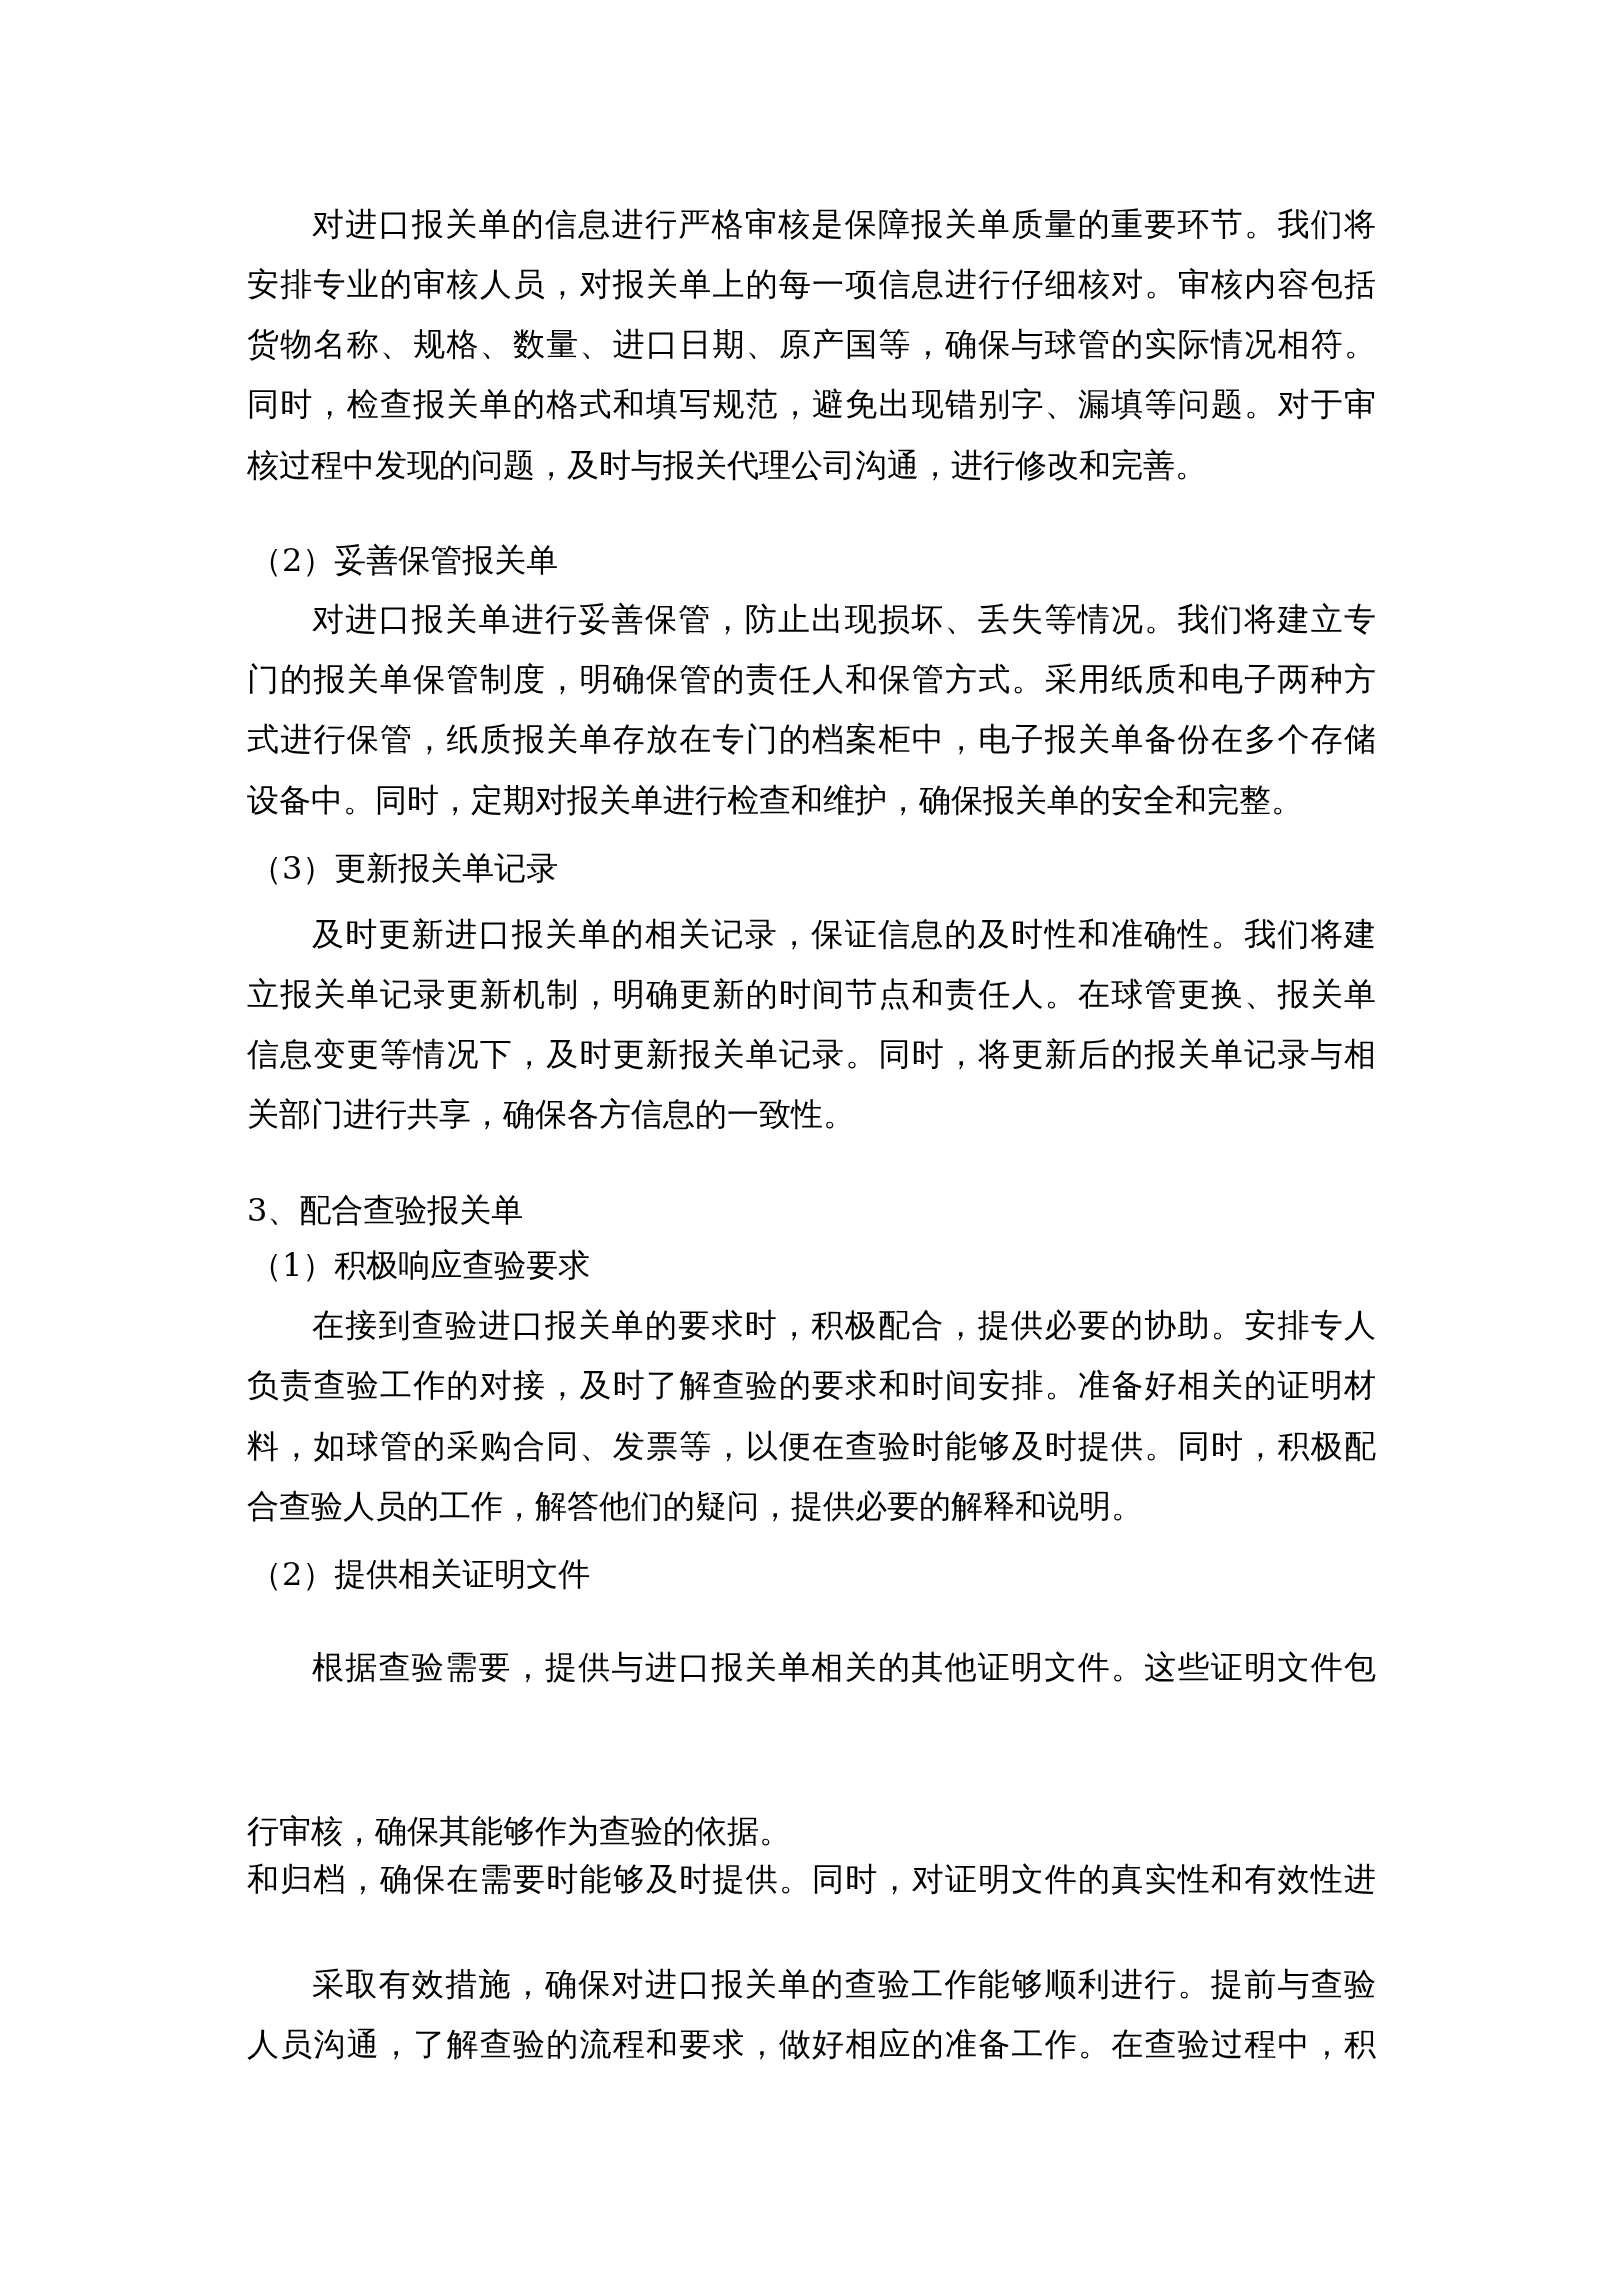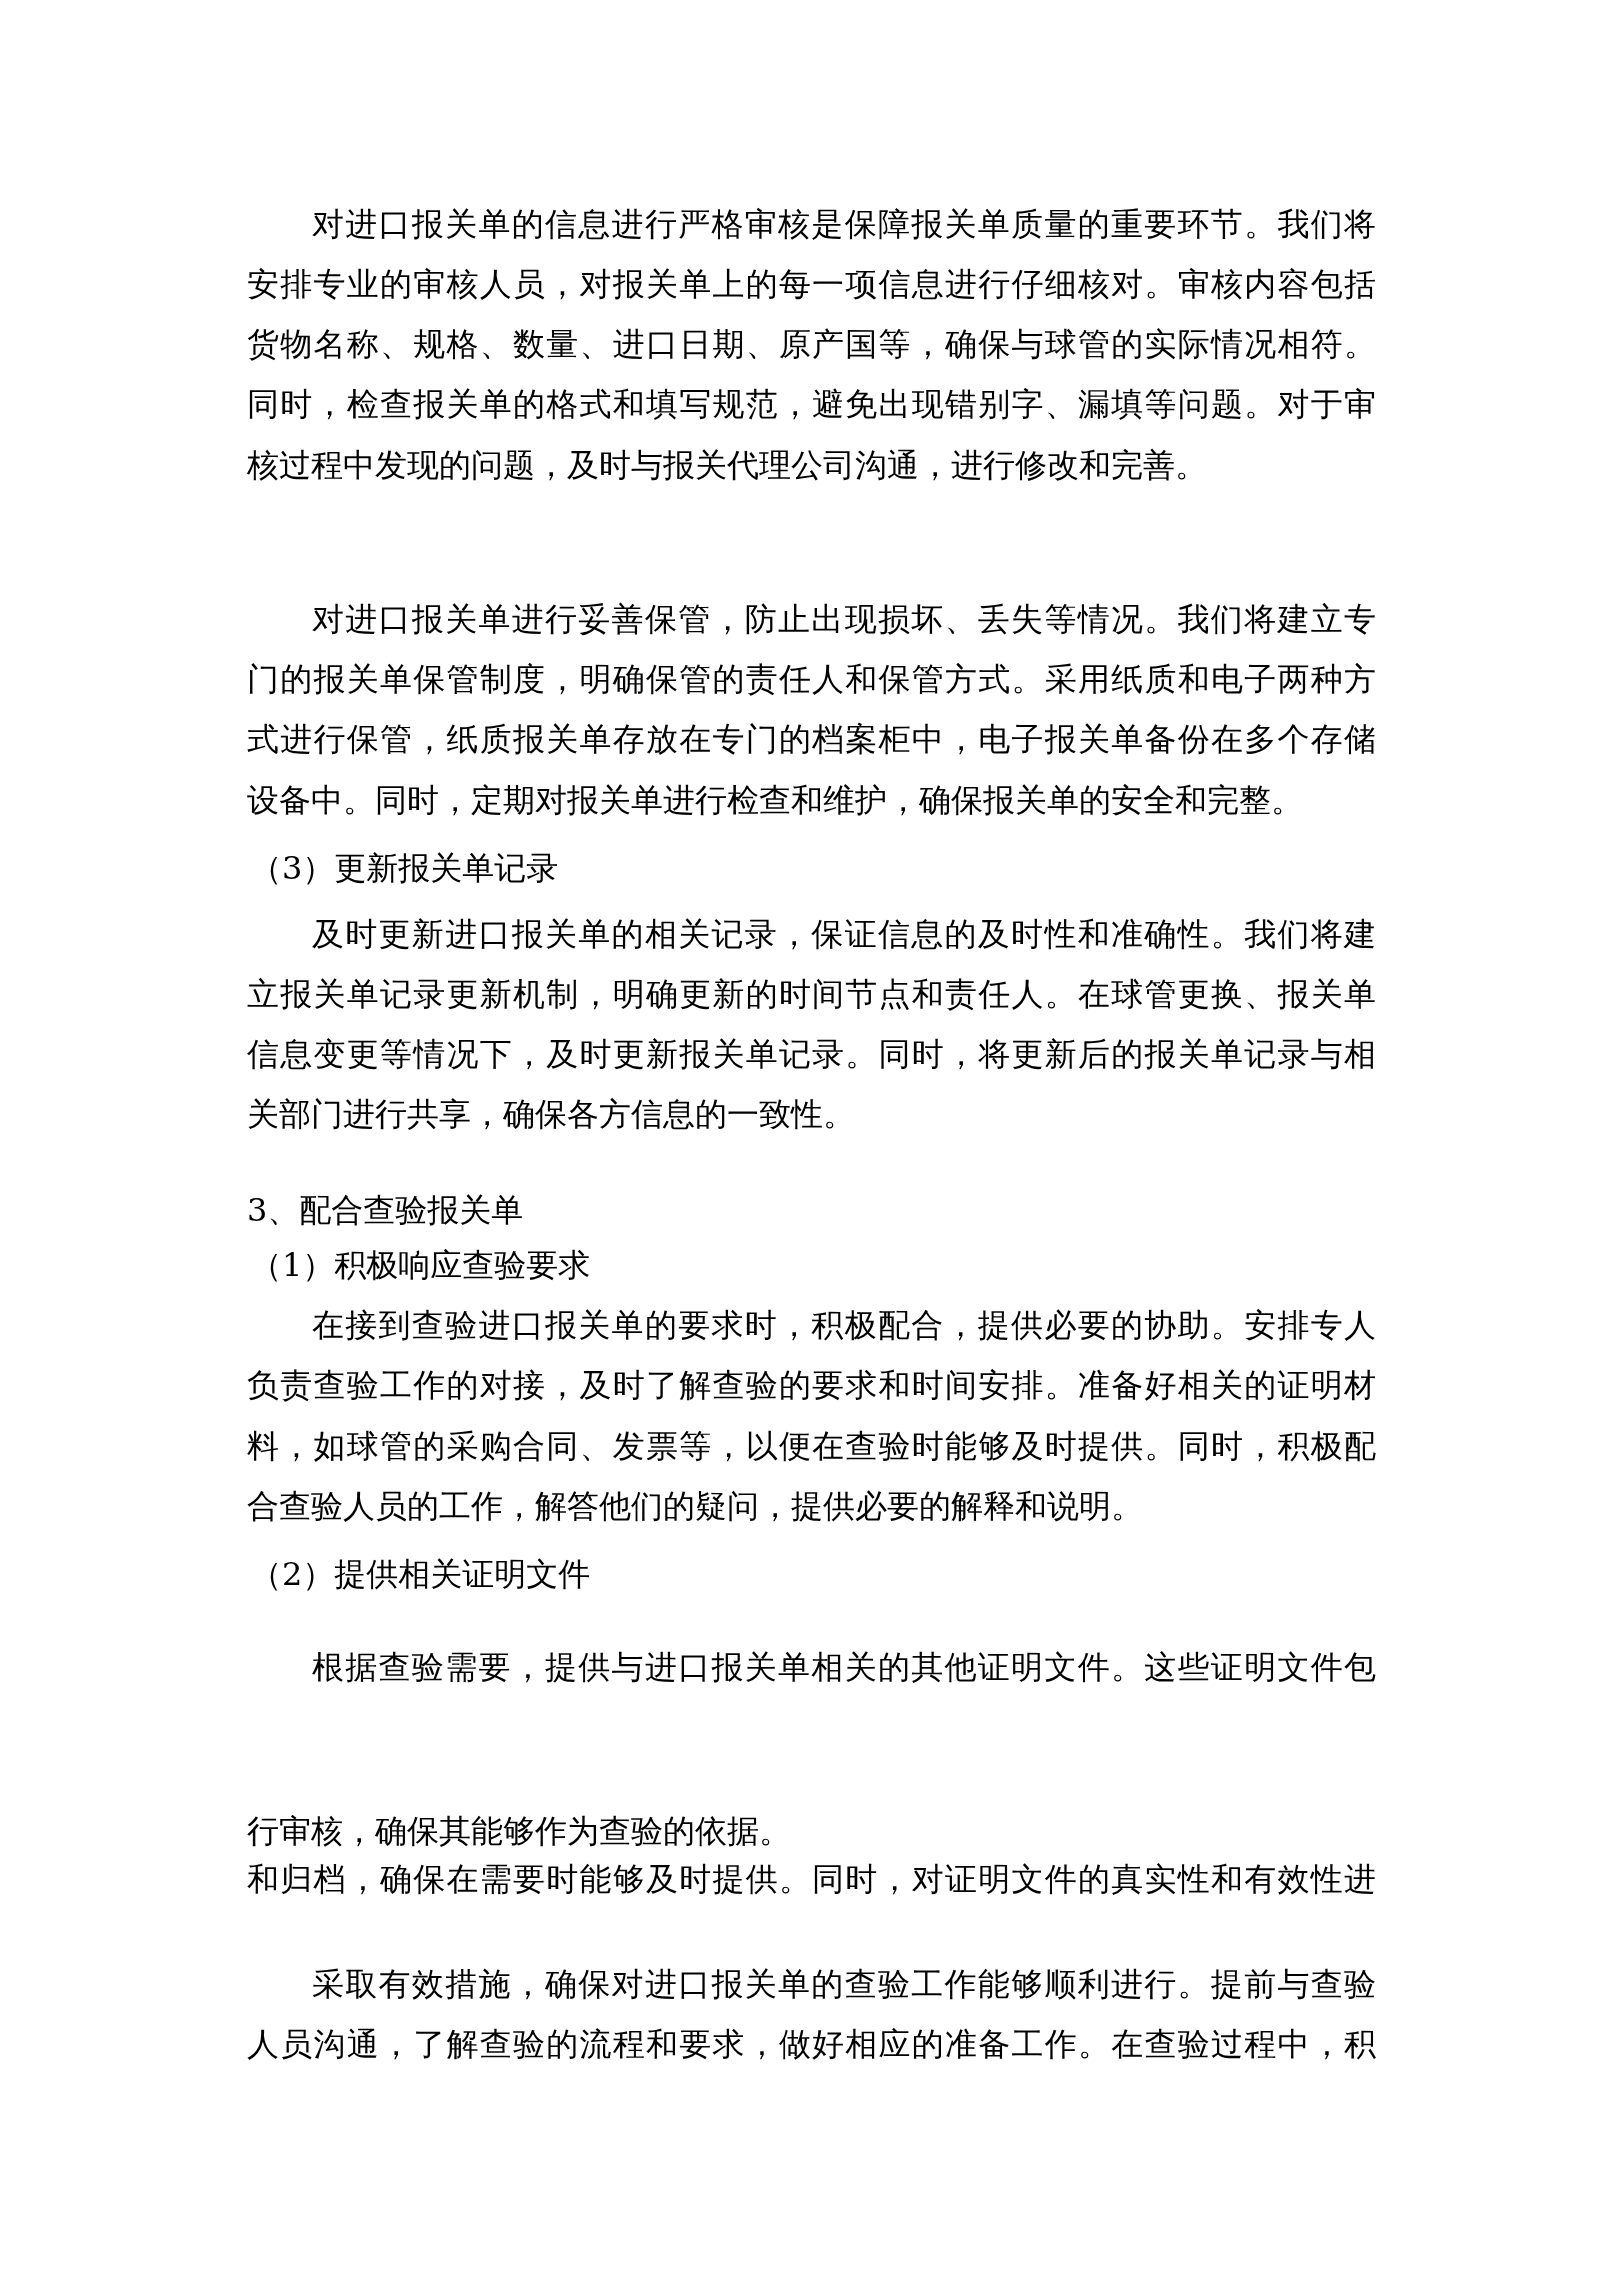--- a/index.html
+++ b/index.html
@@ -26,20 +26,21 @@
 <body>
 
 <div class="page">
 
   <div class="line indent justify" style="top:205px">对进口报关单的信息进行严格审核是保障报关单质量的重要环节。我们将</div>
   <div class="line justify" style="top:265px">安排专业的审核人员，对报关单上的每一项信息进行仔细核对。审核内容包括</div>
   <div class="line justify" style="top:325px">货物名称、规格、数量、进口日期、原产国等，确保与球管的实际情况相符。</div>
   <div class="line justify" style="top:385px">同时，检查报关单的格式和填写规范，避免出现错别字、漏填等问题。对于审</div>
   <div class="line" style="top:446px">核过程中发现的问题，及时与报关代理公司沟通，进行修改和完善。</div>
 
+  <div class="line sub" style="top:541px">（2）妥善保管报关单</div>
 
   <div class="line indent justify" style="top:600px">对进口报关单进行妥善保管，防止出现损坏、丢失等情况。我们将建立专</div>
   <div class="line justify" style="top:660px">门的报关单保管制度，明确保管的责任人和保管方式。采用纸质和电子两种方</div>
   <div class="line justify" style="top:720px">式进行保管，纸质报关单存放在专门的档案柜中，电子报关单备份在多个存储</div>
   <div class="line" style="top:781px">设备中。同时，定期对报关单进行检查和维护，确保报关单的安全和完整。</div>
 
   <div class="line sub" style="top:849px">（3）更新报关单记录</div>
 
   <div class="line indent justify" style="top:915px">及时更新进口报关单的相关记录，保证信息的及时性和准确性。我们将建</div>
   <div class="line justify" style="top:975px">立报关单记录更新机制，明确更新的时间节点和责任人。在球管更换、报关单</div>

